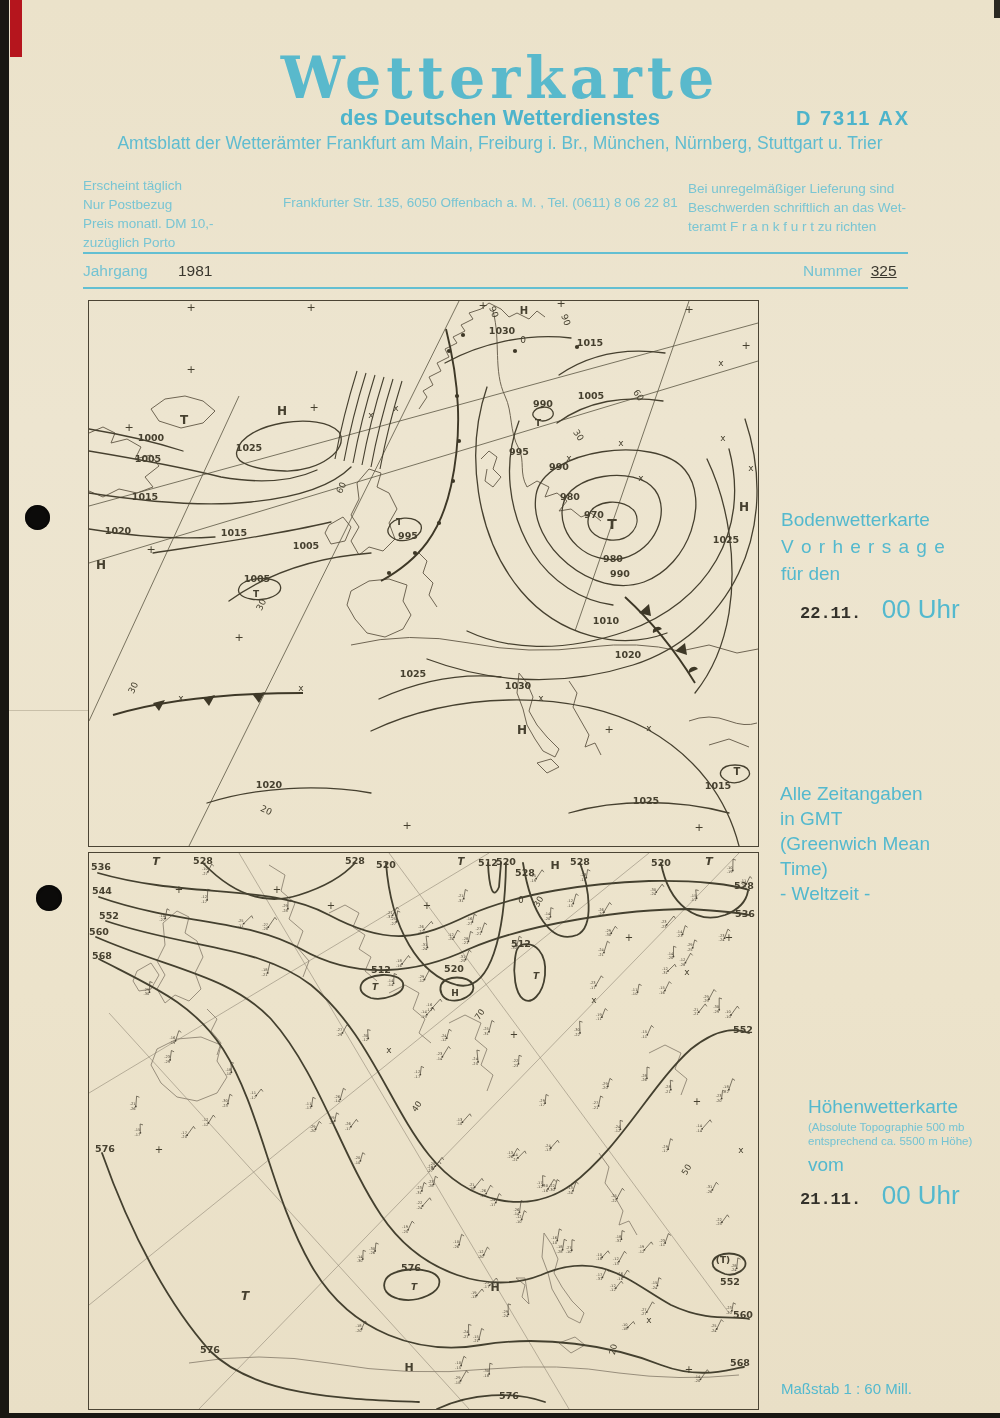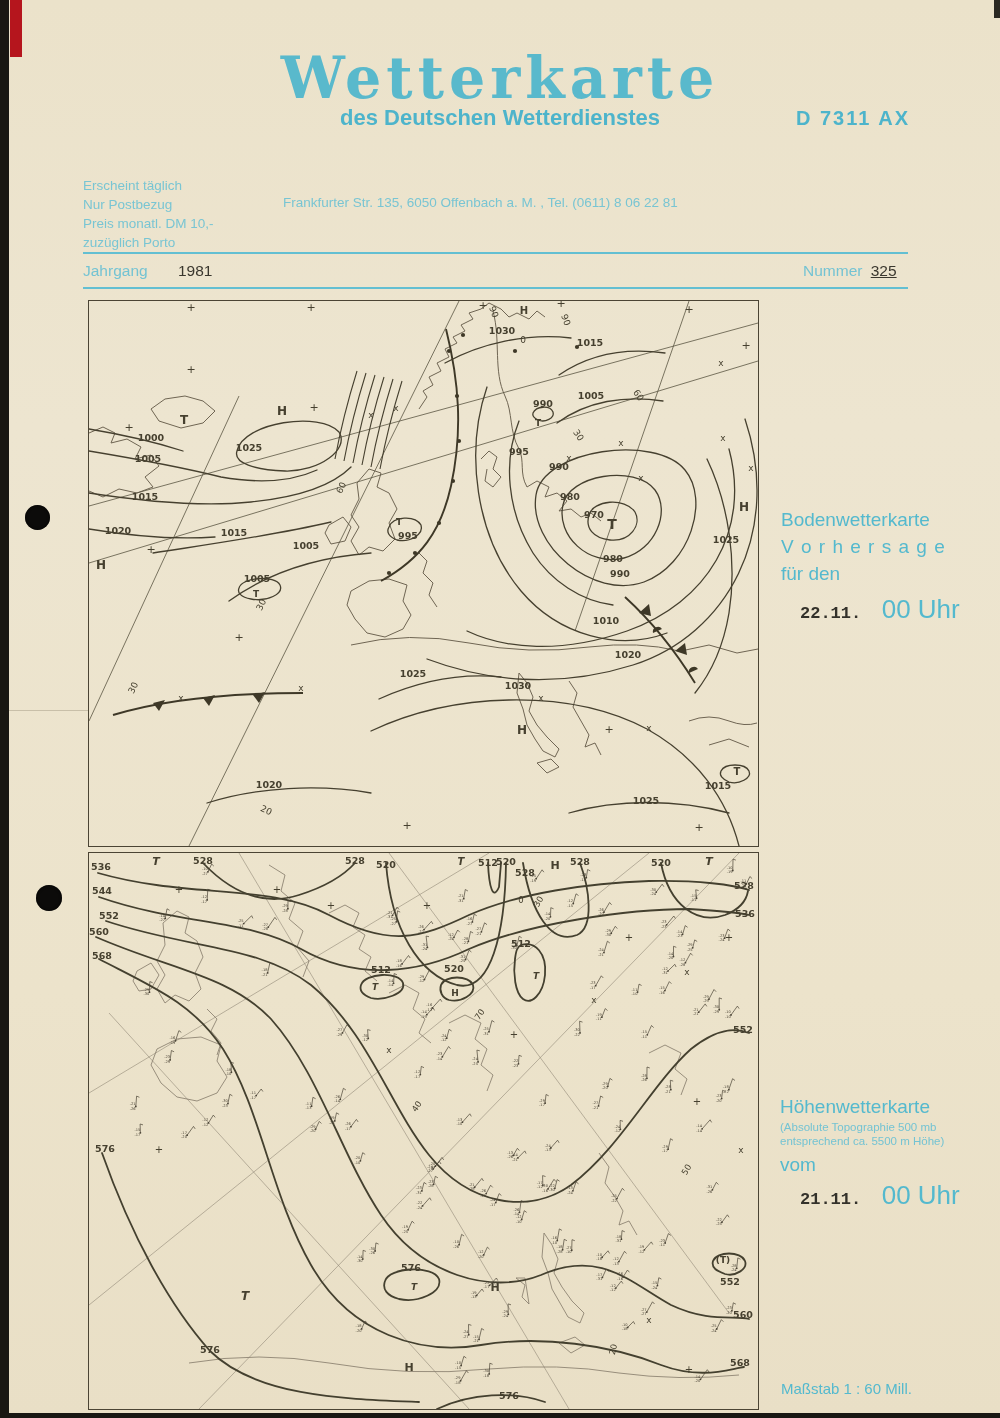--- a/index.html
+++ b/index.html
@@ -47,29 +47,35 @@
   <div class="abs edge-bottom"></div>
   <div class="abs edge-tr"></div>
   <div class="abs red-mark"></div>
   <div class="abs hole" style="left:25px;top:505px;width:25px;height:25px;"></div>
   <div class="abs hole" style="left:36px;top:885px;width:26px;height:26px;"></div>
   <div class="abs fold-line"></div>
 
   <div class="abs masthead-title">Wetterkarte</div>
   <div class="abs masthead-sub">des Deutschen Wetterdienstes</div>
   <div class="abs masthead-code">D 7311 AX</div>
+  <div class="abs amtsblatt">Amtsblatt der Wetterämter Frankfurt am Main, Freiburg i. Br., München, Nürnberg, Stuttgart u. Trier</div>
 
   <div class="abs info info-left">
     <div>Erscheint täglich</div>
     <div>Nur Postbezug</div>
     <div>Preis monatl. DM 10,-</div>
     <div>zuzüglich Porto</div>
   </div>
   <div class="abs info info-mid">
     <div>Frankfurter Str. 135, 6050 Offenbach a. M. , Tel. (0611) 8 06 22 81</div>
+  </div>
+  <div class="abs info info-right">
+    <div>Bei unregelmäßiger Lieferung sind</div>
+    <div>Beschwerden schriftlich an das Wet-</div>
+    <div>teramt  F r a n k f u r t  zu richten</div>
   </div>
 
   <div class="abs rule" style="top:252px;"></div>
   <div class="abs issue-row" style="left:83px;top:262px;">
     <span class="issue-label">Jahrgang</span>
     <span class="issue-val" style="margin-left:26px;">1981</span>
   </div>
   <div class="abs issue-row" style="left:803px;top:262px;">
     <span class="issue-label">Nummer</span>
     <span class="issue-val" style="margin-left:4px;text-decoration:underline;">325</span>
@@ -916,22 +922,29 @@
   <div class="abs side side-title" style="left:781px;top:506px;">
     <div>Bodenwetterkarte</div>
     <div style="letter-spacing:1px;">V o r h e r s a g e</div>
     <div>für den</div>
   </div>
   <div class="abs" style="left:800px;top:594px;">
     <span class="dt-date">22.11.</span>
     <span class="dt-time">00 Uhr</span>
   </div>
 
-
-  <div class="abs" style="left:780px;top:1093px;">
+  <div class="abs side" style="left:780px;top:781px;font-size:19px;line-height:25px;">
+    <div>Alle Zeitangaben</div>
+    <div>in GMT</div>
+    <div>(Greenwich Mean</div>
+    <div>Time)</div>
+    <div>- Weltzeit -</div>
+  </div>
+
+  <div class="abs" style="left:808px;top:1093px;">
     <div class="side side-title">Höhenwetterkarte</div>
     <div class="side-note">(Absolute Topographie 500 mb</div>
     <div class="side-note">entsprechend ca. 5500 m Höhe)</div>
     <div class="side side-title" style="margin-top:3px;">vom</div>
   </div>
   <div class="abs" style="left:800px;top:1180px;">
     <span class="dt-date">21.11.</span>
     <span class="dt-time">00 Uhr</span>
   </div>
 

